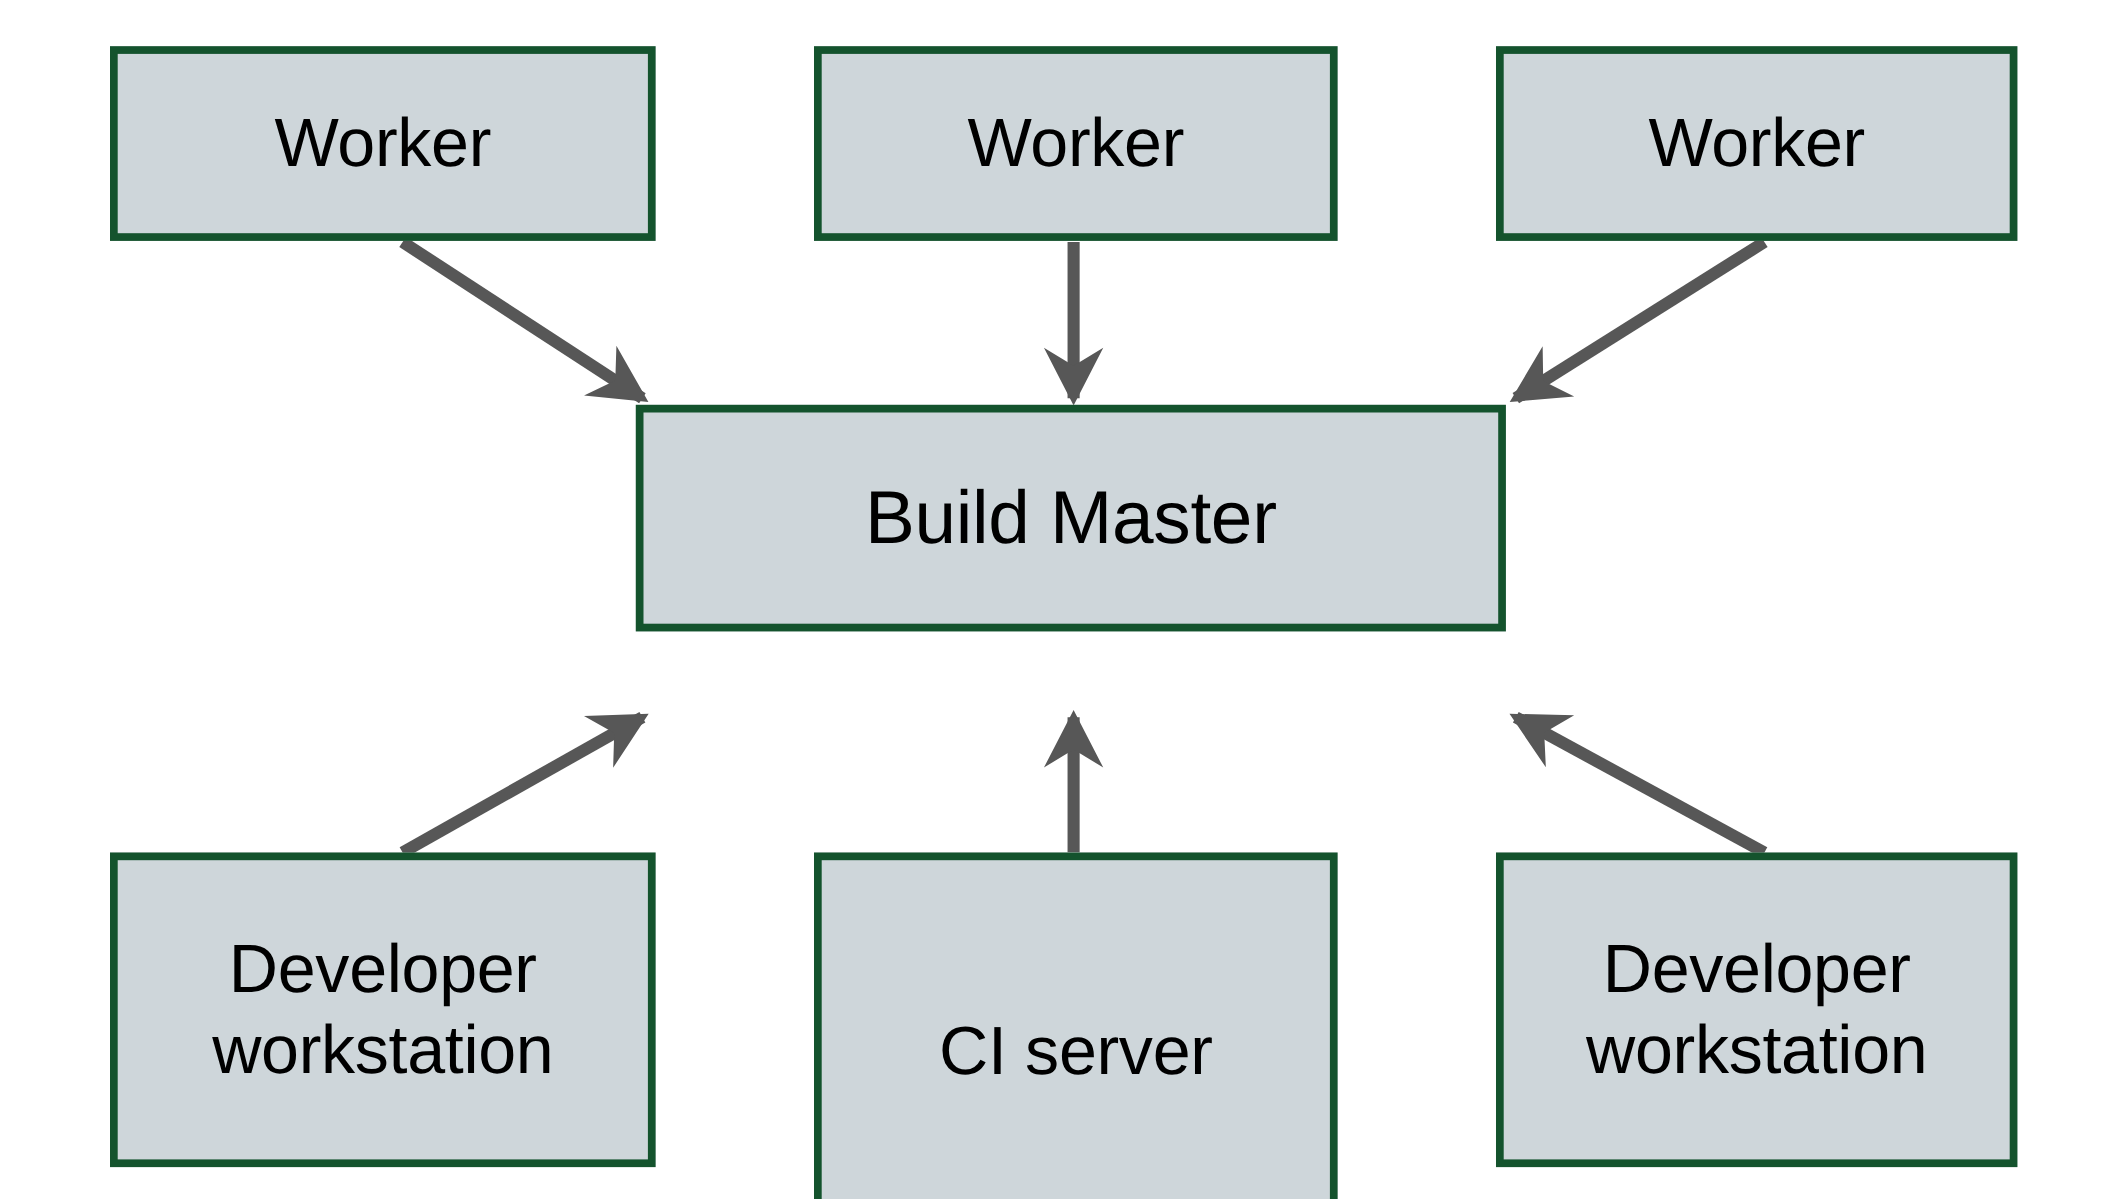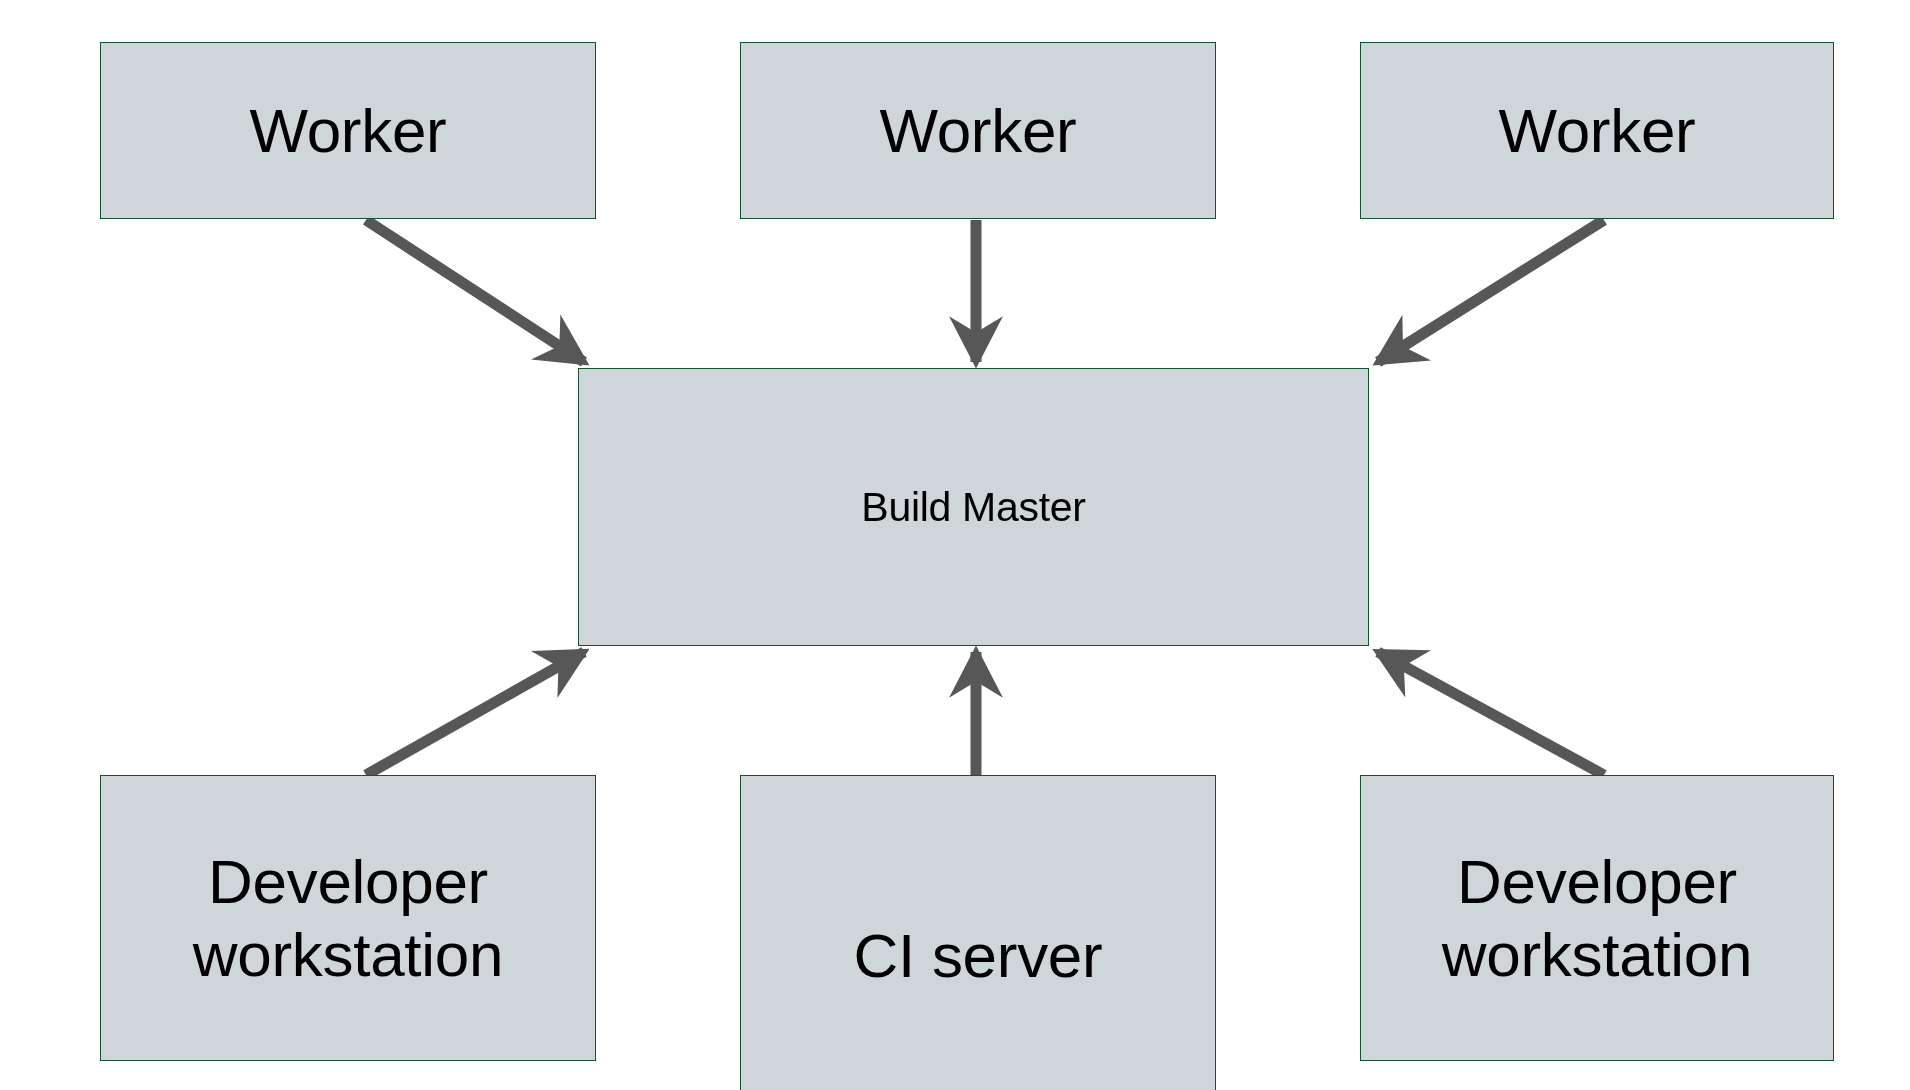--- a/index.html
+++ b/index.html
@@ -14,42 +14,42 @@
     position: relative;
     width: 1910px;
     height: 1090px;
     background: #ffffff;
     overflow: hidden;
   }
   .node {
     position: absolute;
     box-sizing: border-box;
     background: #ced6da;
-    border: 1px solid #14532d;
+    border: 7px solid #14532d;
     display: flex;
     align-items: center;
     justify-content: center;
     text-align: center;
     color: #000000;
     font-family: "Liberation Sans", sans-serif;
     font-weight: 400;
     line-height: 1.18;
     white-space: pre-line;
     letter-spacing: -0.3px;
   }
   .node-label {
     display: block;
     white-space: pre-line;
   }
   
   #node-worker-1 { left: 100px;  top: 42px;  width: 496px; height: 177px; font-size: 62px; }
   #node-worker-2 { left: 740px;  top: 42px;  width: 476px; height: 177px; font-size: 62px; }
   #node-worker-3 { left: 1360px; top: 42px;  width: 474px; height: 177px; font-size: 62px; }
   
-  #node-build-master { left: 578px; top: 368px; width: 791px; height: 278px; font-size: 41px; }
+  #node-build-master { left: 578px; top: 368px; width: 791px; height: 206px; font-size: 68px; }
   
   #node-dev-ws-left  { left: 100px;  top: 775px; width: 496px; height: 286px; font-size: 62px; }
   #node-ci-server    { left: 740px;  top: 775px; width: 476px; height: 362px; font-size: 62px; }
   #node-dev-ws-right { left: 1360px; top: 775px; width: 474px; height: 286px; font-size: 62px; }
 
   #edges {
     position: absolute;
     left: 0; top: 0;
     width: 1910px;
     height: 1090px;

